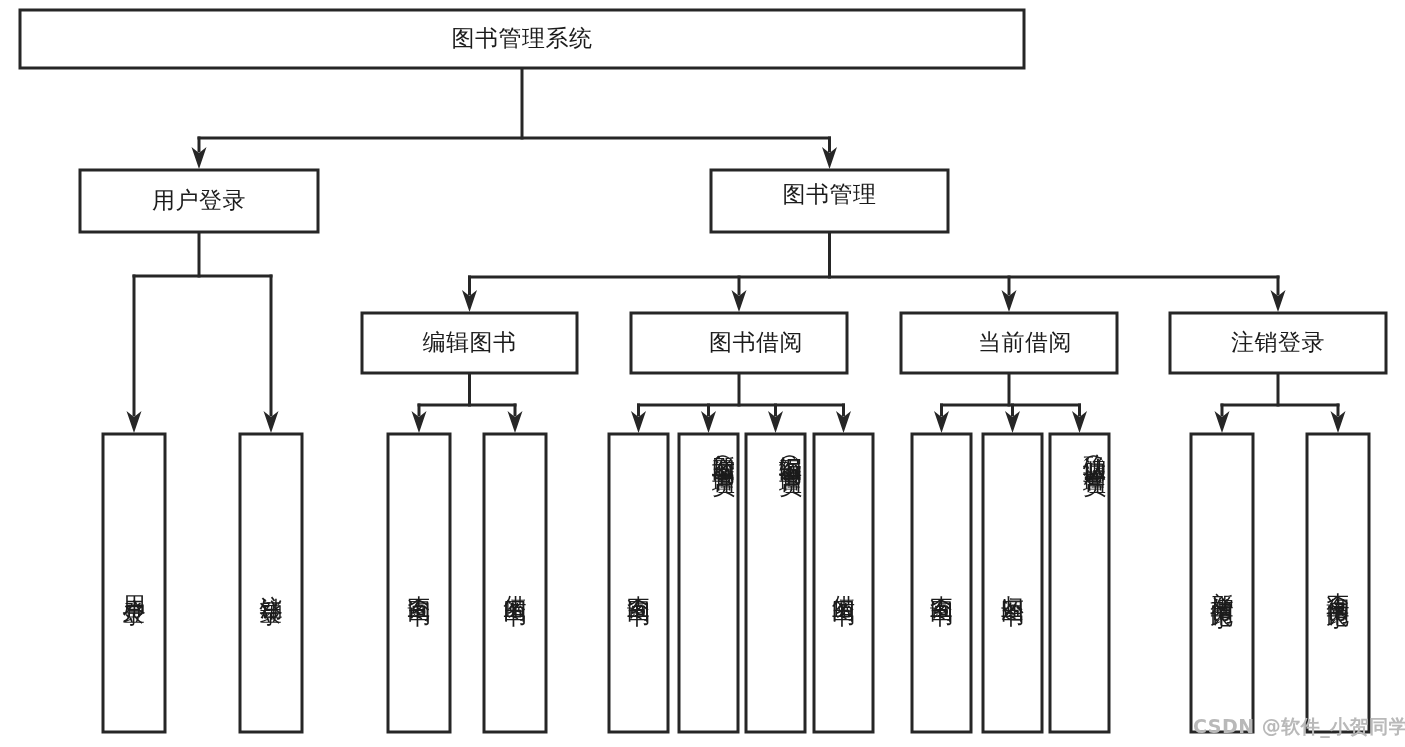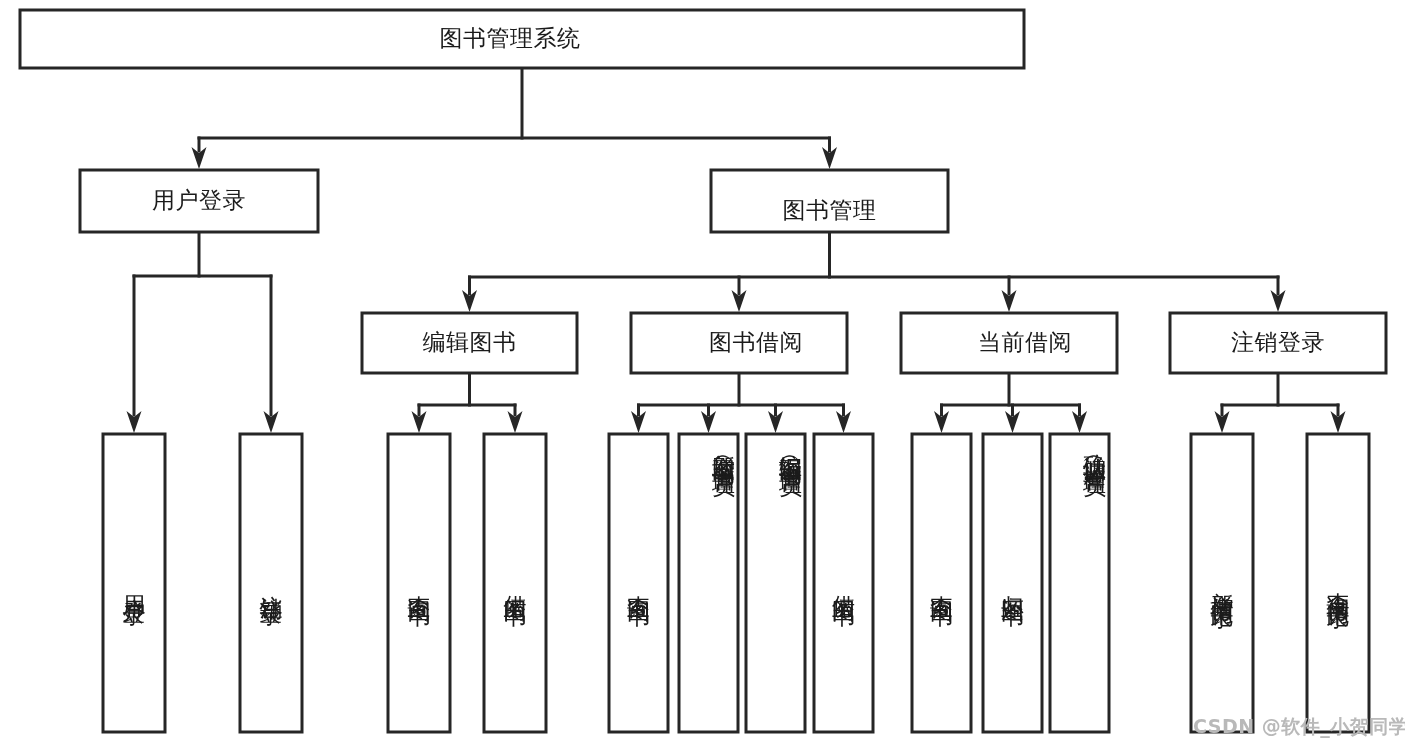--- a/index.html
+++ b/index.html
@@ -156,23 +156,23 @@
         <rect x="746" y="434" width="59" height="298" class="node-box"></rect>
         <rect x="814" y="434" width="59" height="298" class="node-box"></rect>
         <rect x="912" y="434" width="59" height="298" class="node-box"></rect>
         <rect x="983" y="434" width="59" height="298" class="node-box"></rect>
         <rect x="1050" y="434" width="59" height="298" class="node-box"></rect>
         <rect x="1191" y="434" width="62" height="298" class="node-box"></rect>
         <rect x="1307" y="434" width="62" height="298" class="node-box"></rect>
       </g>
   </svg>
   <div id="labels-layer">
-      <div class="node-label horizontal" style="left: 8px; top: 10px; width: 1004px; height: 58px;">图书管理系统</div>
+      <div class="node-label horizontal" style="left: 20px; top: 10px; width: 1004px; height: 58px;">图书管理系统</div>
       <div class="node-label horizontal" style="left: 80px; top: 170px; width: 238px; height: 62px;">用户登录</div>
-      <div class="node-label horizontal" style="left: 711px; top: 180px; width: 237px; height: 62px; text-align: center;">图书管理</div>
+      <div class="node-label horizontal" style="left: 711px; top: 164px; width: 237px; height: 62px; text-align: center;">图书管理</div>
       <div class="node-label horizontal" style="left: 362px; top: 313px; width: 215px; height: 60px;">编辑图书</div>
       <div class="node-label horizontal" style="left: 631px; top: 313px; width: 216px; height: 60px; padding-left: 34px;">图书借阅</div>
       <div class="node-label horizontal" style="left: 901px; top: 313px; width: 216px; height: 60px; padding-left: 32px;">当前借阅</div>
       <div class="node-label horizontal" style="left: 1170px; top: 313px; width: 216px; height: 60px;">注销登录</div>
       <div class="node-label vertical" style="left: 103px; top: 434px; width: 62px; height: 298px;">用户登录</div>
       <div class="node-label vertical" style="left: 240px; top: 434px; width: 62px; height: 298px;">注销登录</div>
       <div class="node-label vertical" style="left: 388px; top: 434px; width: 62px; height: 298px;">查询图书</div>
       <div class="node-label vertical" style="left: 484px; top: 434px; width: 62px; height: 298px;">借阅图书</div>
       <div class="node-label vertical" style="left: 609px; top: 434px; width: 59px; height: 298px;">查询图书</div>
       <div class="node-label vertical topaligned" style="left: 679px; top: 434px; width: 59px; height: 298px;">新增图书（管理员）</div>

